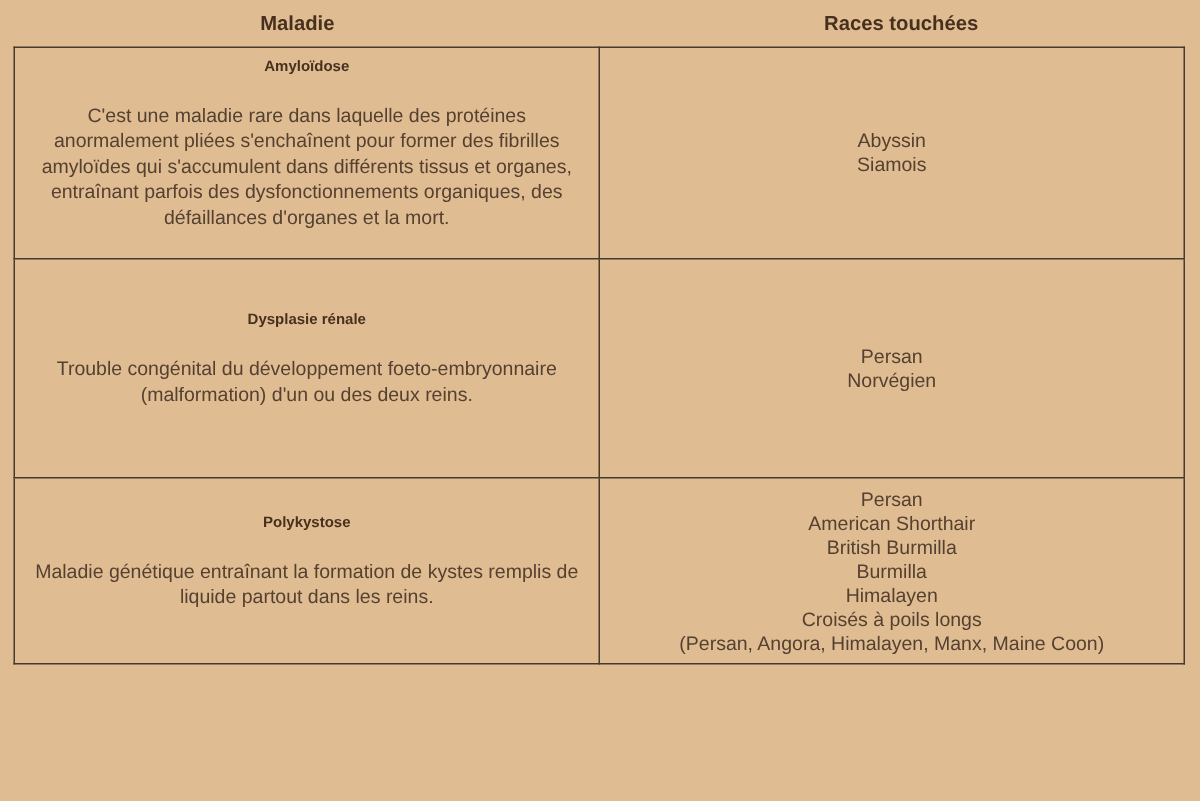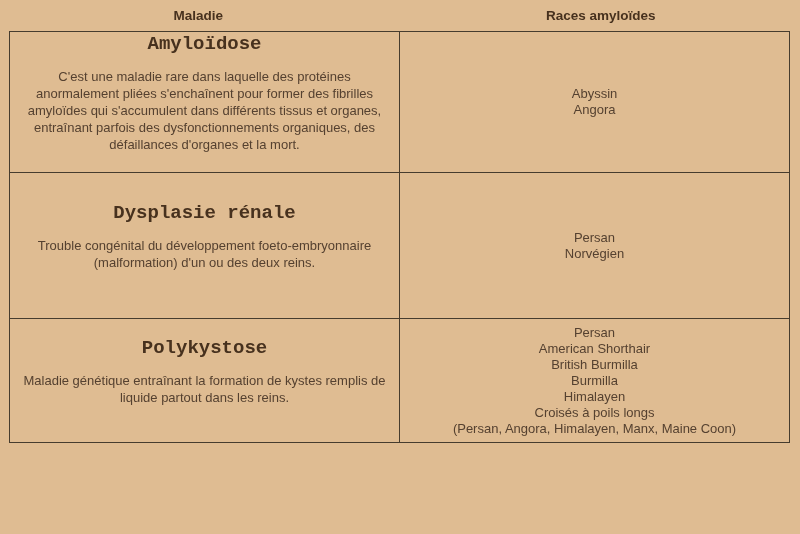--- a/index.html
+++ b/index.html
@@ -47,58 +47,57 @@
     vertical-align: middle;
     text-align: center;
     padding: 4px 8px;
   }
   tr.row-1 { height: 125px; }
   tr.row-2 { height: 146px; }
   tr.row-3 { height: 124px; }
   tr.row-4 { height: 121px; }
   .disease-title {
     font-weight: bold;
-    font-size: 19px;
+    font-size: 10px;
     line-height: 17px;
     color: var(--heading);
-    font-family: Liberation Mono, monospace;
   }
   .disease-desc {
     font-size: 13px;
     line-height: 17px;
     color: var(--body-text);
     margin: 15px auto;
     max-width: 378px;
   }
   .breeds {
     font-size: 13px;
     line-height: 16px;
     color: var(--body-text);
     text-align: center;
   }
 </style>
 </head>
 <body>
 
 <div class="header-row">
   <div class="header-cell">Maladie</div>
-  <div class="header-cell">Races amyloïdes</div>
+  <div class="header-cell">Races touchées</div>
 </div>
 
 <table class="disease-table">
   <tbody>
     <tr class="row-1">
       <td>
         <div class="disease-title">Amyloïdose</div>
         <div class="disease-desc">C'est une maladie rare dans laquelle des protéines anormalement pliées s'enchaînent pour former des fibrilles amyloïdes qui s'accumulent dans différents tissus et organes, entraînant parfois des dysfonctionnements organiques, des défaillances d'organes et la mort.</div>
       </td>
       <td>
         <div class="breeds">
             <div>Abyssin</div>
-            <div>Angora</div>
+            <div>Siamois</div>
           </div>
       </td>
     </tr>
     <tr class="row-2">
       <td>
         <div class="disease-title">Dysplasie rénale</div>
         <div class="disease-desc">Trouble congénital du développement foeto-embryonnaire (malformation) d'un ou des deux reins.</div>
       </td>
       <td>
         <div class="breeds">

